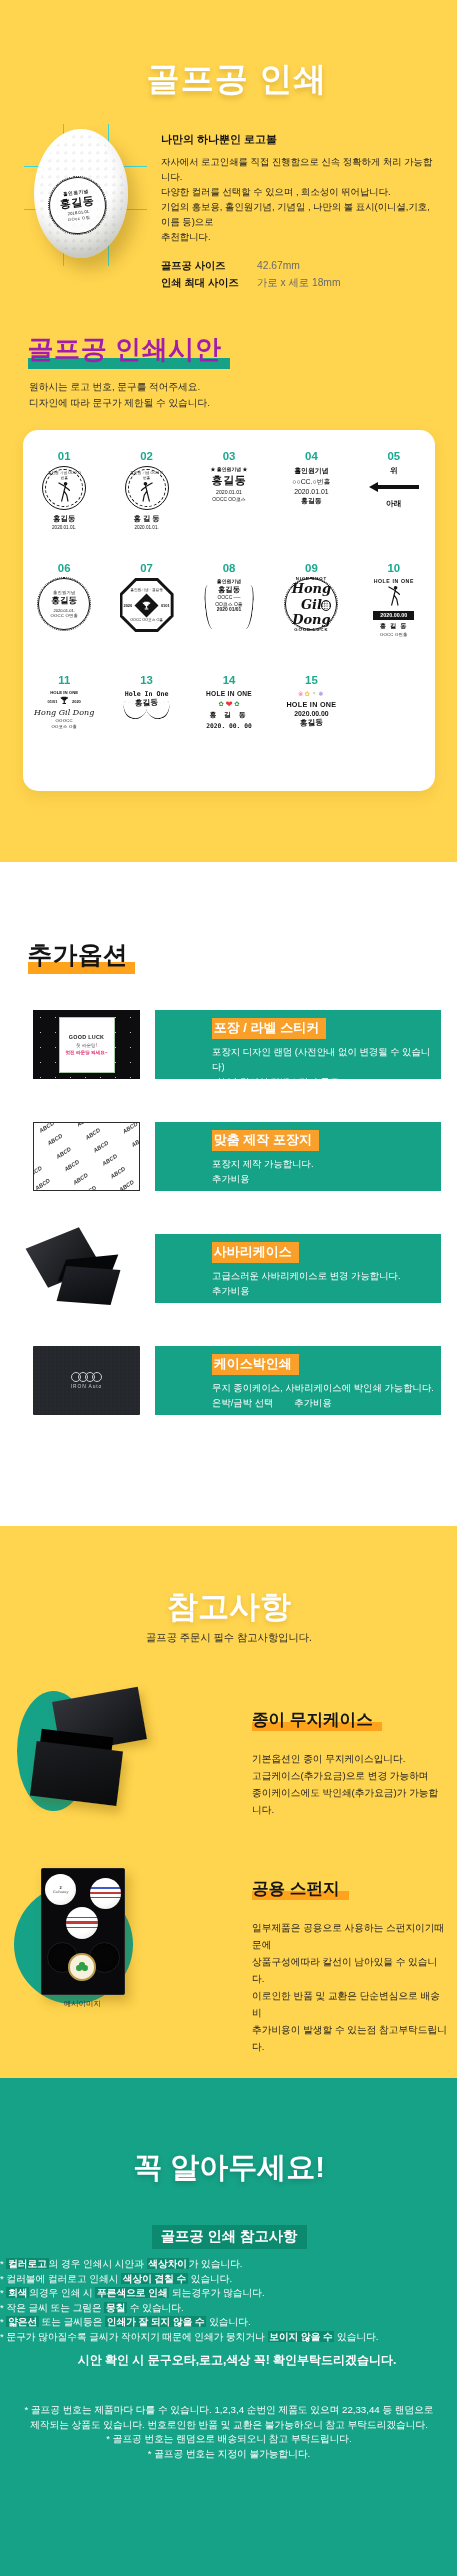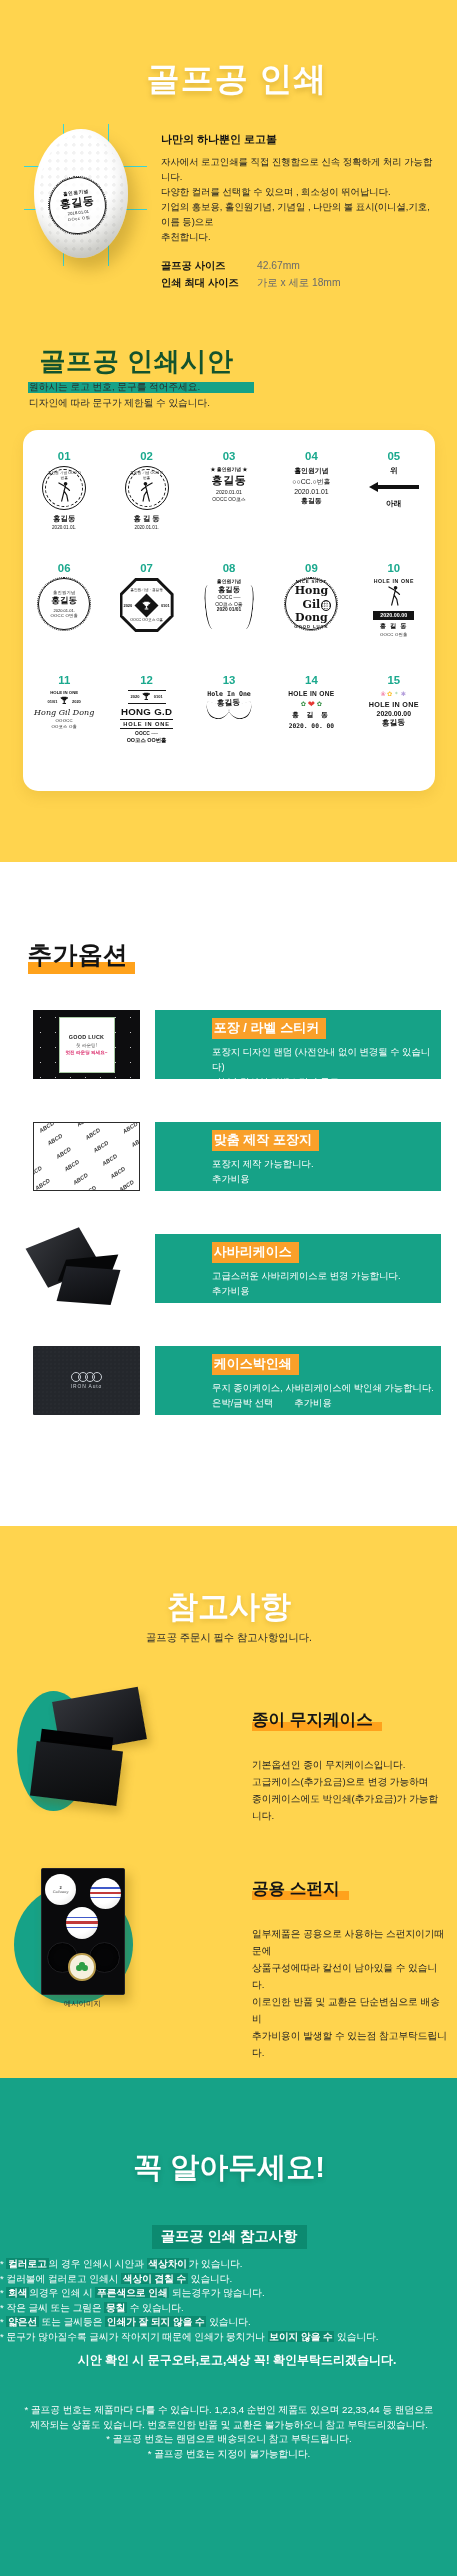--- a/index.html
+++ b/index.html
@@ -32,21 +32,21 @@
   .stp-bot{font-size:4px;margin-top:1.1px;letter-spacing:0.6px}
   .hero-text{position:absolute;left:161px;top:132px;width:278px;color:#222}
   .hero-sub{font-size:11px;font-weight:800;color:#151515;margin-bottom:7.4px}
   .hero-line{font-size:9.4px;line-height:15px}
   .specs{margin-top:13.7px}
   .spec-row{display:flex;font-size:10.3px;line-height:16.6px}
   .spec-label{font-weight:800;width:96px;color:#151515}
   .spec-value{color:#6b6b6b}
 
   .design-head{position:absolute;left:27.5px;top:332px}
-  .design-head h2{position:relative;z-index:1;margin:12px;font-size:26px;font-weight:900;color:#14532d;letter-spacing:0.6px}
+  .design-head h2{position:relative;z-index:1;margin:0;font-size:26px;font-weight:900;color:#a21caf;letter-spacing:0.6px}
   .design-head .bar{position:absolute;left:0;right:-8px;bottom:-2.3px;height:11.4px;background:#16A287}
   .design-desc{position:absolute;left:29px;top:379px;font-size:9.7px;line-height:16px;color:#2b2b2b}
 
   .design-card{position:absolute;left:23px;top:430px;width:412px;height:361px;background:#fff;border-radius:15px;
     box-shadow:0 5.7px 12.6px rgba(150,110,0,.12);padding:19.5px 0 0;box-sizing:border-box}
   .dgrid{display:grid;grid-template-columns:repeat(5,1fr)}
   .dcell{height:112px;display:flex;flex-direction:column;align-items:center}
   .dnum{color:#1BA98E;font-size:11.4px;font-weight:800;margin-bottom:4.6px}
   .dstamp{display:flex;flex-direction:column;align-items:center;gap:1.1px;color:#141414;text-align:center;max-width:80px}
   .below{margin-top:2.9px}
@@ -90,21 +90,21 @@
   .name12{font-size:7.4px;font-weight:800}
   .name13{font-size:7.4px;font-weight:800}
   .name15{font-size:8.6px;font-weight:900}
   .name18{font-size:11px;font-weight:900;letter-spacing:0.6px}
   .name12sp{font-size:6.9px;font-weight:800;letter-spacing:2.9px}
   .en7b{font-size:4.3px;font-weight:800}
   .en8b{font-size:5.2px;font-weight:800;letter-spacing:0.6px}
   .en11b{font-size:6.6px;font-weight:800;letter-spacing:0.3px}
   .en12b{font-size:7.2px;font-weight:800;letter-spacing:0.3px}
   .en17{font-size:9.7px;font-weight:900;letter-spacing:0.3px}
-  .script12{font-family:"DejaVu Serif",serif;font-weight:700;font-size:11px}
+  .script12{font-family:"DejaVu Serif",serif;font-style:italic;font-weight:700;font-size:13px}
   .script13{font-family:"DejaVu Serif",serif;font-style:italic;font-weight:400;font-size:8px}
   .mono12{font-family:"DejaVu Sans Mono",monospace;font-size:6.6px;font-weight:700}
   .hand13{font-size:7.7px;font-weight:700;transform:rotate(-3deg)}
   .ribbon{background:#141414;color:#fff;font-size:5.4px;font-weight:800;padding:1.1px 6.9px;margin:1.1px 0}
   .ruled{font-size:5.7px;font-weight:800;letter-spacing:0.9px;border-top:1.1px solid #141414;border-bottom:1.1px solid #141414;padding:1.1px 3.4px;margin:1.1px 0}
   .flr{font-size:6.3px;letter-spacing:1.1px}
   .f0{color:#f48fb1}.f1{color:#fbc02d}.f2{color:#81c784}.f3{color:#b39ddb}
   .flank{display:flex;align-items:center;gap:2.9px}
   .flank svg{width:8.6px;height:8.6px}
   .flankR{border-top:1.1px solid #141414;border-bottom:1.1px solid #141414;padding:0.6px 2.9px;margin-bottom:0.6px}
@@ -157,21 +157,21 @@
   .rings i:first-child{margin-left:0}
   .case-logo{color:#c9ced4;font-size:4.9px;letter-spacing:0.9px}
 
   
   .notes{background:#FFD44E;height:552px}
   .notes-title{position:absolute;top:60px;left:0;width:100%;text-align:center;margin:0;
     font-size:31px;font-weight:900;color:#fff;text-shadow:0 2.3px 5.2px rgba(130,95,0,.22)}
   .notes-sub{position:absolute;top:105px;left:0;width:100%;text-align:center;font-size:10.3px;color:#2b2b2b}
   .note-title{display:inline-block;font-size:16.6px;font-weight:900;color:#151515;
     background:linear-gradient(transparent 58%, #FFA21C 58%);padding-right:9.2px}
-  .note-lines{margin-top:25px}
+  .note-lines{margin-top:19px}
   .note-line{font-size:9.7px;line-height:17px;color:#222}
   .n1-graphic{position:absolute;left:17px;top:165px;width:135px;height:126px}
   .n1-ellipse{position:absolute;left:0;top:0;width:73px;height:120px;background:#16A287;border-radius:50%}
   .n1-lid{position:absolute;right:9.2px;top:3.4px;width:87px;height:53px;background:linear-gradient(150deg,#32343a,#0f1013);transform:rotate(-10deg);box-shadow:3.4px 5.7px 8px rgba(120,90,0,.3)}
   .n1-in{position:absolute;left:23px;top:42px;width:72px;height:25px;background:#020203;transform:rotate(7deg)}
   .n1-base{position:absolute;left:16px;top:55px;width:87px;height:55px;background:linear-gradient(160deg,#1c1e22,#0a0b0c);transform:rotate(7deg);box-shadow:4.6px 6.9px 9.2px rgba(120,90,0,.3)}
   .n1-text{position:absolute;left:252px;top:183px;width:192px}
   .n2-graphic{position:absolute;left:14.3px;top:342px;width:143px;height:149px}
   .n2-circle{position:absolute;left:0;top:17px;width:119px;height:119px;border-radius:50%;background:#16A287}
   .n2-case{position:absolute;left:27px;top:0;width:82px;height:125px;background:#0a0a0c;border:1.7px solid #232327;border-radius:1.7px;box-shadow:4.6px 6.9px 10.3px rgba(120,90,0,.3)}
@@ -396,36 +396,20 @@
                     <path d="M6 2h12v4.8A6.4 6.4 0 0 1 12 13.4 6.4 6.4 0 0 1 6 6.8zM1.8 3.6H6v1.9A4.8 4.8 0 0 0 7 8.8 5.2 5.2 0 0 1 1.8 5.4zM22.2 3.6H18v1.9a4.8 4.8 0 0 1-1 3.3 5.2 5.2 0 0 0 5.2-3.4zM10.6 13.4h2.8l.9 5.2H9.7zM7.2 19.8h9.6v2.6H7.2z"></path>
                   </svg></span>
                 <span class="t6b">2020</span>
               </div>
               <div class="script13">Hong Gil Dong</div>
               <div class="t7">OOOCC</div>
               <div class="t7">OO코스 O홀</div>
             </div>
           </div>
           <div class="dcell">
-            <div class="dnum">12</div>
-            <div class="dstamp">
-              <div class="flank flankR">
-                <span class="t6b">2020</span>
-                <span><svg viewBox="0 0 24 24" style="fill:#141414">
-                    <path d="M6 2h12v4.8A6.4 6.4 0 0 1 12 13.4 6.4 6.4 0 0 1 6 6.8zM1.8 3.6H6v1.9A4.8 4.8 0 0 0 7 8.8 5.2 5.2 0 0 1 1.8 5.4zM22.2 3.6H18v1.9a4.8 4.8 0 0 1-1 3.3 5.2 5.2 0 0 0 5.2-3.4zM10.6 13.4h2.8l.9 5.2H9.7zM7.2 19.8h9.6v2.6H7.2z"></path>
-                  </svg></span>
-                <span class="t6b">0101</span>
-              </div>
-              <div class="en17">HONG G.D</div>
-              <div class="ruled">HOLE IN ONE</div>
-              <div class="t8b">OOCC ──</div>
-              <div class="k9b">OO코스 OO번홀</div>
-            </div>
-          </div>
-          <div class="dcell">
             <div class="dnum">13</div>
             <div class="dstamp">
               <div class="shape-laurelV">
                 <div class="mono12">Hole In One</div>
                 <div class="hand13">홍길동</div>
               </div>
             </div>
           </div>
           <div class="dcell">
             <div class="dnum">14</div>

